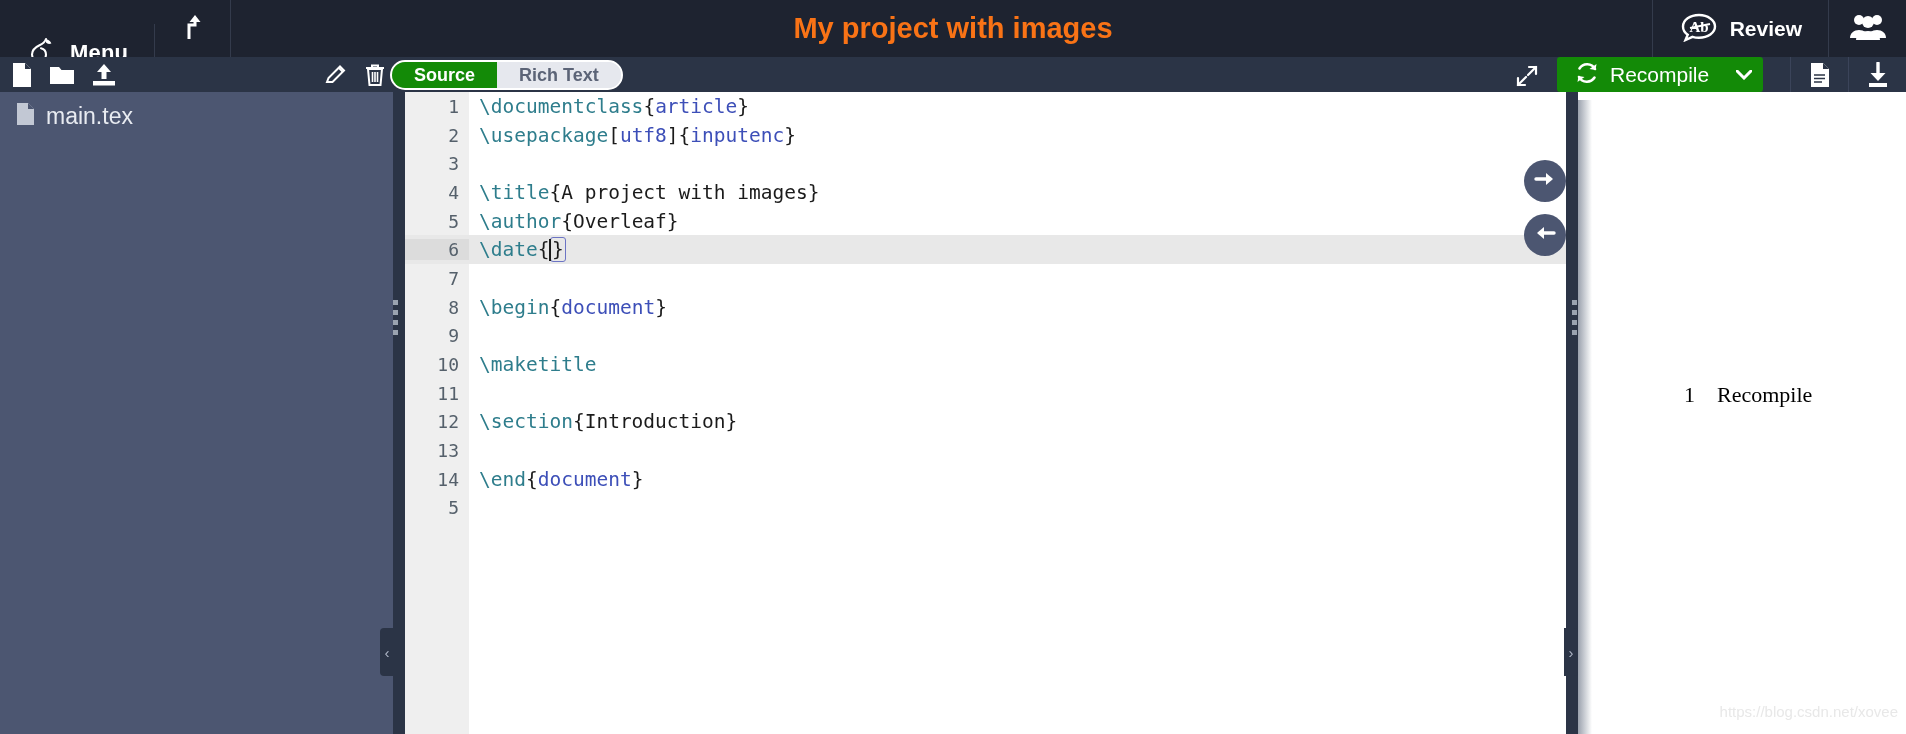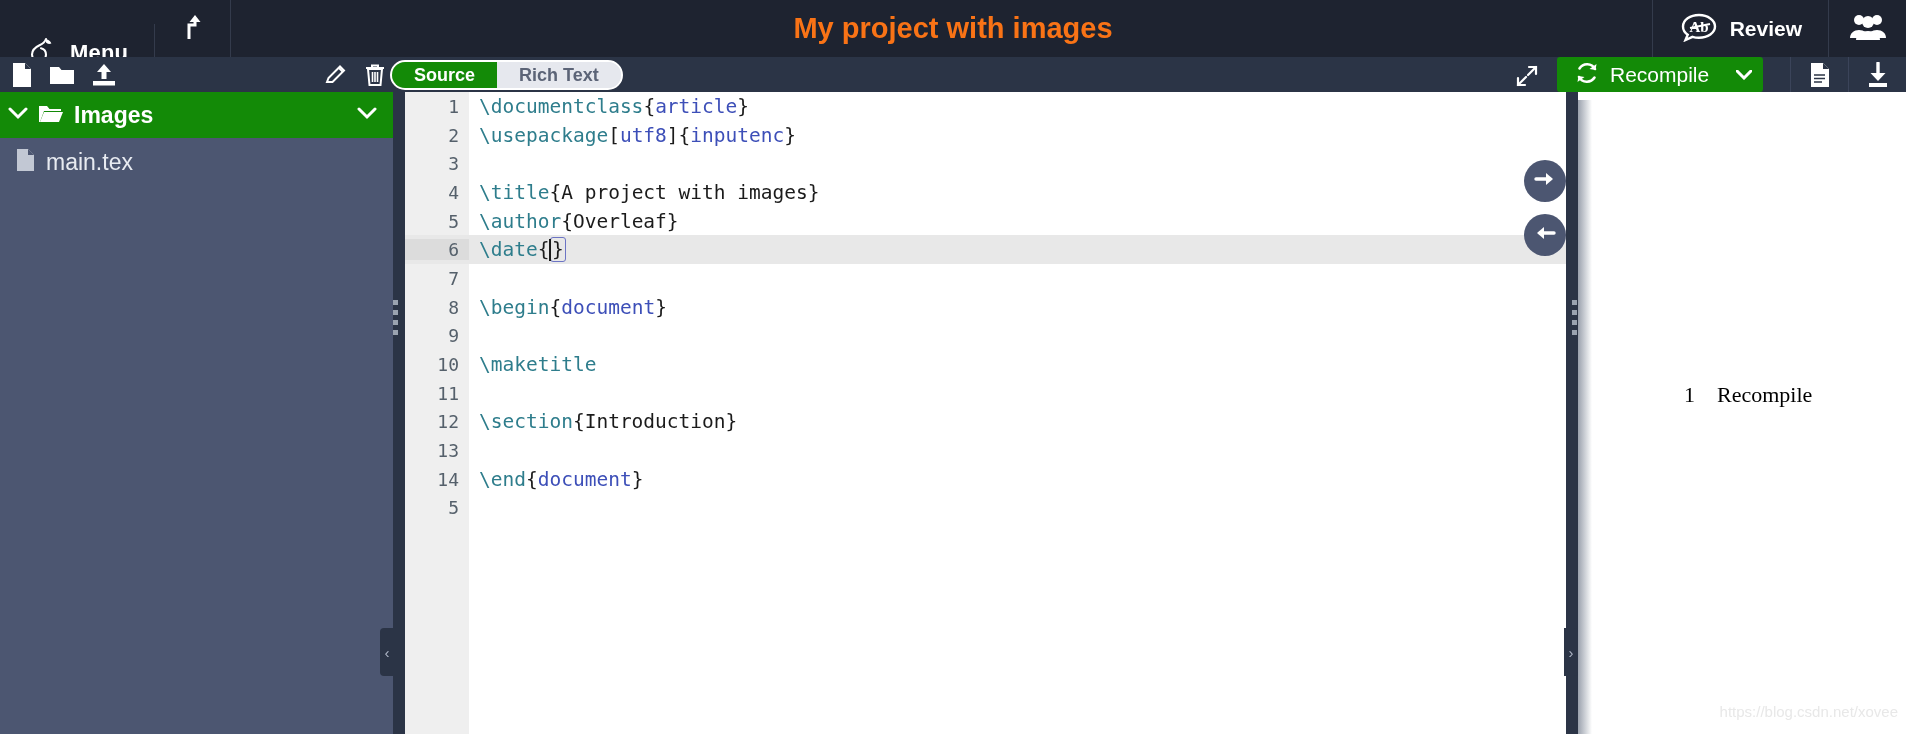--- a/index.html
+++ b/index.html
@@ -363,39 +363,20 @@
             <path d="M12 1 V13" stroke="#fff" stroke-width="3.4" stroke-linecap="round"></path>
             <path d="M4.5 11 L12 19 L19.5 11 Z" fill="#fff"></path>
             <rect x="3" y="21" width="18" height="4" fill="#fff"></rect>
           </svg>
         </span>
       </div>
     </div>
   </div>
 
   <div class="sidebar">
-    <div class="folder-row">
-      <span>
-        <svg width="20" height="14" viewBox="0 0 20 14">
-            <path d="M2 3 L10 11 L18 3" fill="none" stroke="#fff" stroke-width="3" stroke-linecap="round"></path>
-          </svg>
-      </span>
-      <span>
-        <svg width="26" height="22" viewBox="0 0 26 22">
-          <path d="M1 4 h8 l2.5 3 H23 v2 H6 L2 20 H1 Z" fill="#fff"></path>
-          <path d="M6 10 H25 L21 20 H2 Z" fill="#fff"></path>
-        </svg>
-      </span>
-      <span class="folder-name">Images</span>
-      <span class="folder-caret-right">
-        <svg width="20" height="14" viewBox="0 0 20 14">
-            <path d="M2 3 L10 11 L18 3" fill="none" stroke="#fff" stroke-width="3" stroke-linecap="round"></path>
-          </svg>
-      </span>
-    </div>
 
 
     <div class="file-row top">
       <span>
         <svg width="20" height="24" viewBox="0 0 20 24">
           <path d="M1 1 h11 l6 6 v16 H1 Z" fill="#c2c8d4"></path>
           <path d="M12 1 v6 h6" fill="#4c5671"></path>
         </svg>
       </span>
       <span class="file-name">main.tex</span>

